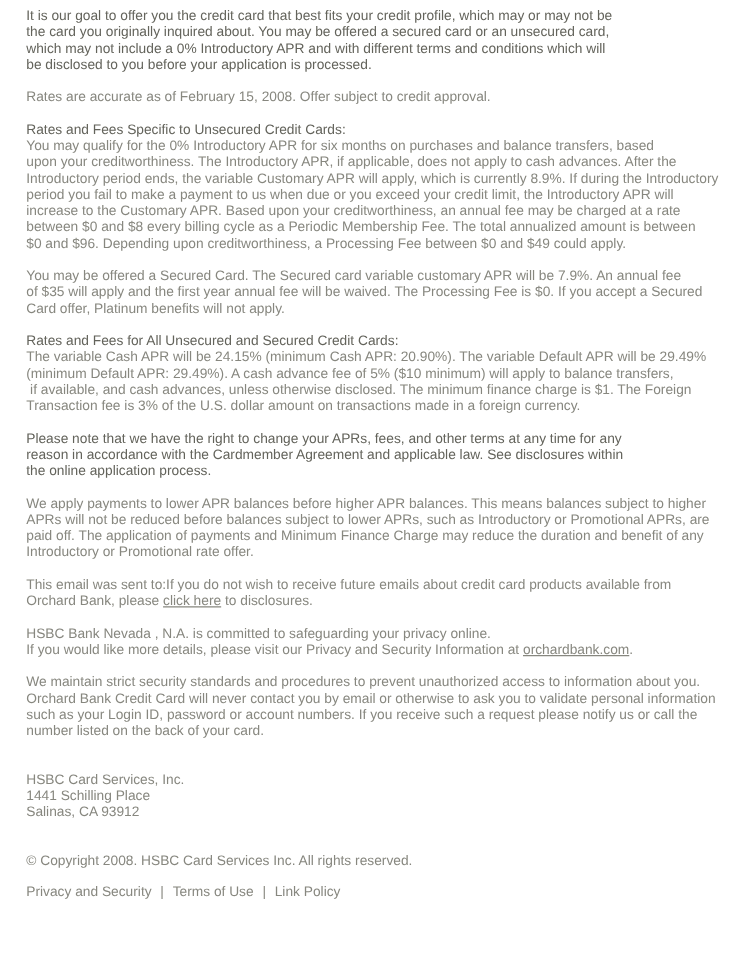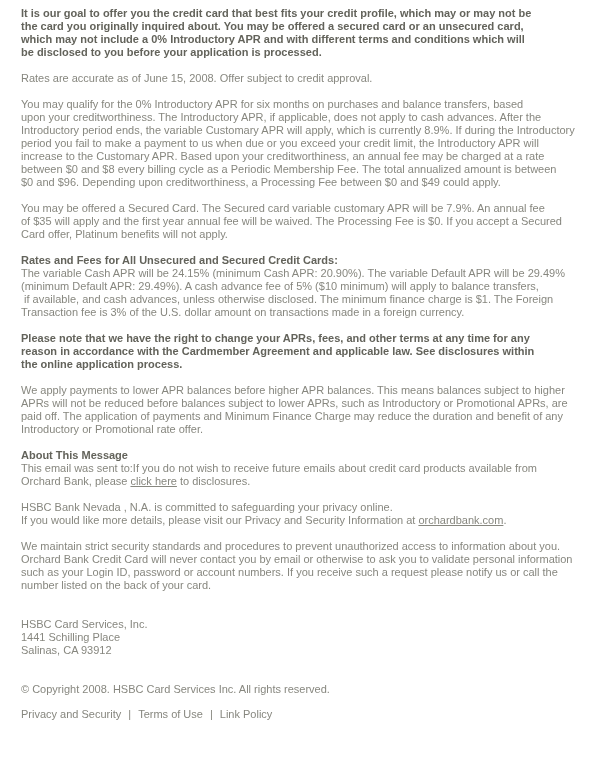--- a/index.html
+++ b/index.html
@@ -16,21 +16,21 @@
     width: 600px;
   }
   .para {
     font-size: 11px;
     line-height: 13px;
     color: #87877f;
     white-space: pre;
     margin: 0 0 13px 0;
   }
   .bold {
-    font-weight: bold;
+    font-weight: normal;
     color: #63635b;
   }
   .section { margin: 0 0 13px 0; }
   .section .para { margin: 0; }
   .gap2 { margin-top: 26px; }
   a.doc-link {
     color: #87877f;
     text-decoration: underline;
     cursor: pointer;
     margin-top: 27px;
@@ -48,23 +48,24 @@
 </head>
 <body>
 
 <div class="page">
 
   <div class="para bold">It is our goal to offer you the credit card that best fits your credit profile, which may or may not be
 the card you originally inquired about. You may be offered a secured card or an unsecured card,
 which may not include a 0% Introductory APR and with different terms and conditions which will
 be disclosed to you before your application is processed.</div>
 
-  <div class="para">Rates are accurate as of June 15, 2008. Offer subject to credit approval.</div>
+  <div class="para">Rates are accurate as of February 15, 2008. Offer subject to credit approval.</div>
 
   <div class="section">
+    <div class="para bold">Rates and Fees Specific to Unsecured Credit Cards:</div>
     <div class="para">You may qualify for the 0% Introductory APR for six months on purchases and balance transfers, based
 upon your creditworthiness. The Introductory APR, if applicable, does not apply to cash advances. After the
 Introductory period ends, the variable Customary APR will apply, which is currently 8.9%. If during the Introductory
 period you fail to make a payment to us when due or you exceed your credit limit, the Introductory APR will
 increase to the Customary APR. Based upon your creditworthiness, an annual fee may be charged at a rate
 between $0 and $8 every billing cycle as a Periodic Membership Fee. The total annualized amount is between
 $0 and $96. Depending upon creditworthiness, a Processing Fee between $0 and $49 could apply.</div>
   </div>
 
   <div class="section">
@@ -85,21 +86,20 @@
 reason in accordance with the Cardmember Agreement and applicable law. See disclosures within
 the online application process.</div>
 
   <div class="para">We apply payments to lower APR balances before higher APR balances. This means balances subject to higher
 APRs will not be reduced before balances subject to lower APRs, such as Introductory or Promotional APRs, are
 paid off. The application of payments and Minimum Finance Charge may reduce the duration and benefit of any
 Introductory or Promotional rate offer.</div>
 
 
   <div class="section">
-    <div class="para bold">About This Message</div>
     <div class="para"><span>This email was sent to:If you do not wish to receive future emails about credit card products available from
 Orchard Bank, please </span><a class="doc-link">click here</a><span> to disclosures.</span></div>
   </div>
 
   <div class="section">
     <div class="para"><span>HSBC Bank Nevada , N.A. is committed to safeguarding your privacy online.
 If you would like more details, please visit our Privacy and Security Information at </span><a class="doc-link">orchardbank.com</a><span>.</span></div>
   </div>
 
   <div class="para">We maintain strict security standards and procedures to prevent unauthorized access to information about you.

